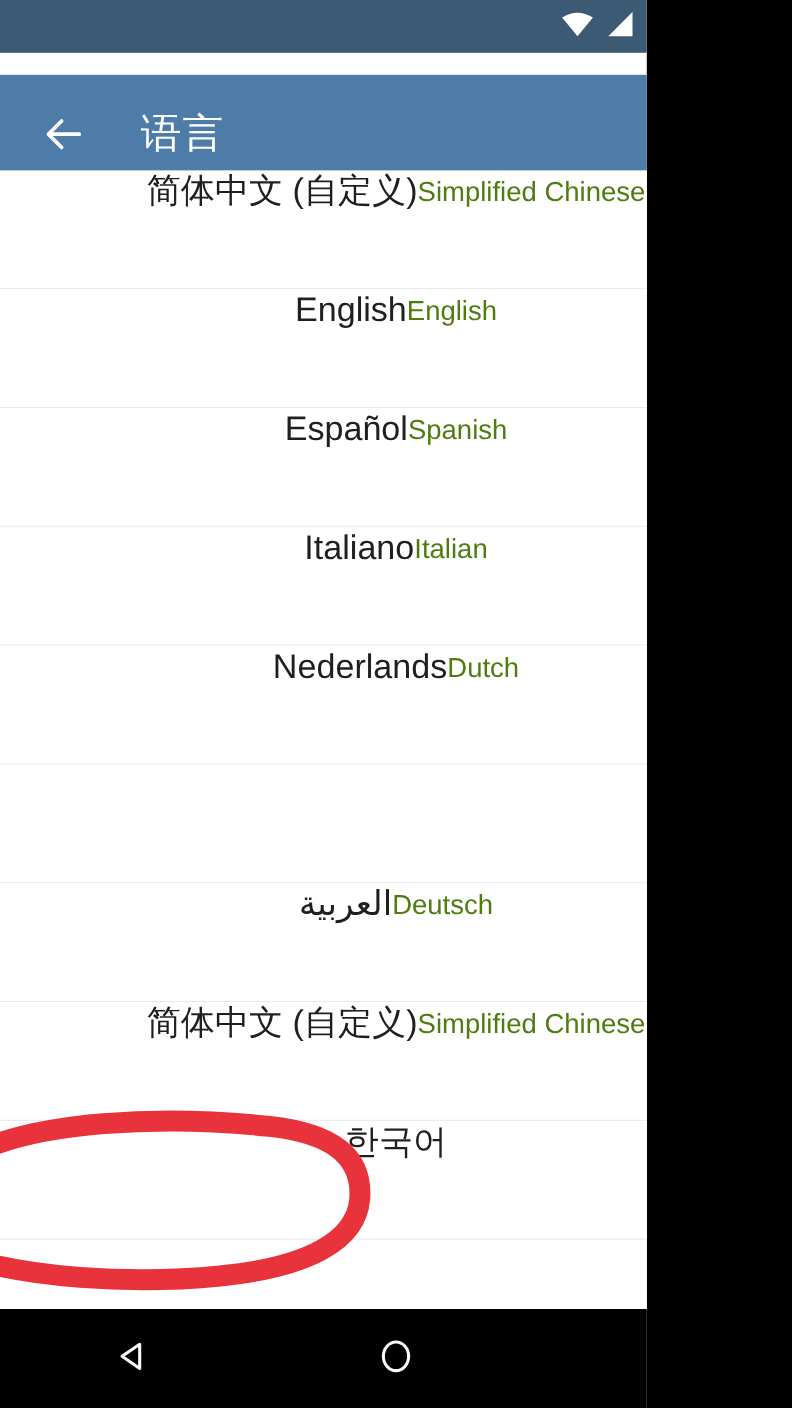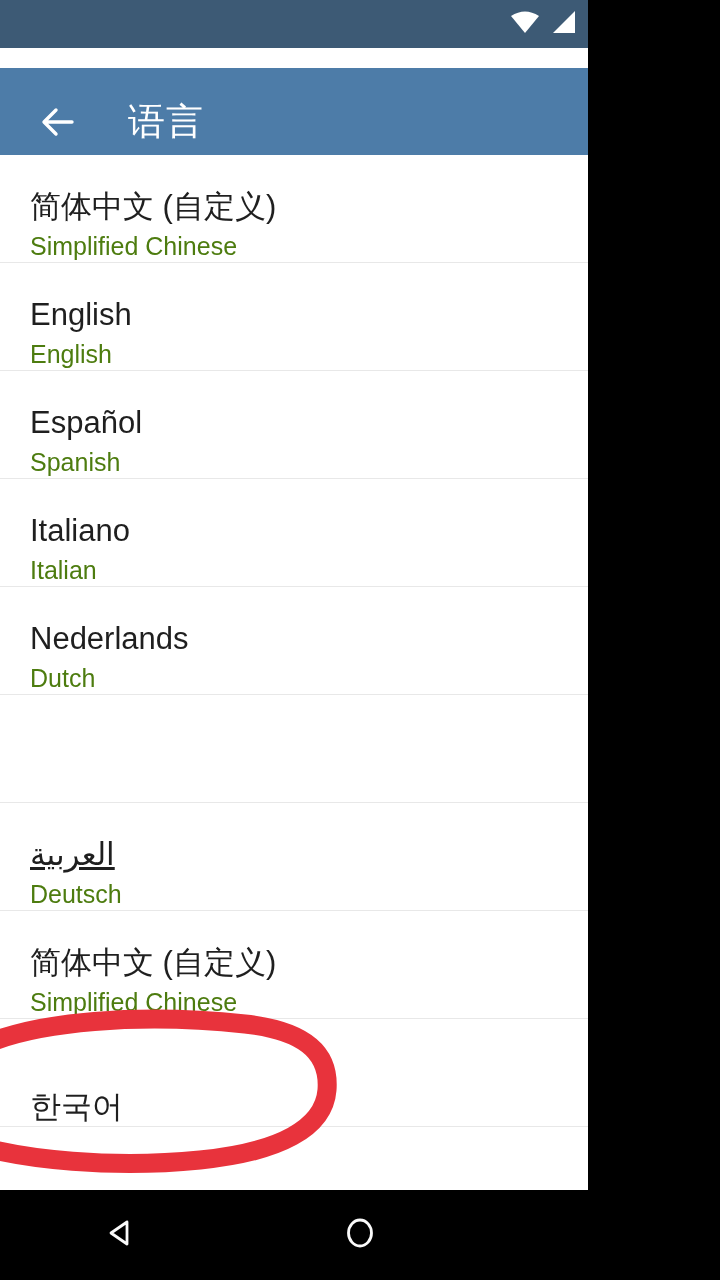--- a/index.html
+++ b/index.html
@@ -89,22 +89,22 @@
     height: 1035px;
     background: #ffffff;
     overflow: hidden;
   }
   .lang-row {
     position: relative;
     height: 108px;
     box-sizing: border-box;
     padding: 0 30px 0 30px;
     display: flex;
-    flex-direction: column;
-    justify-content: flex-end;
+    flex-direction: row;
+    justify-content: center;
     border-bottom: 1px solid #e8e8e8;
     background: #ffffff;
     cursor: pointer;
   }
   .lang-row:first-child { border-top: none; }
   .lang-native {
     color: #1f1f1f;
     font-size: 31px;
     line-height: 38px;
     font-weight: 400;
@@ -113,21 +113,20 @@
     color: #4d7c0f;
     font-size: 25px;
     line-height: 32px;
     margin-top: 4px;
     font-weight: 400;
   }
   .lang-row.rtl .lang-native {
     direction: rtl;
     text-align: left;
     unicode-bidi: embed;
-    text-decoration: underline;
   }
   .check-mark {
     position: absolute;
     right: 38px;
     top: 50%;
     transform: translateY(-50%);
     width: 44px; height: 44px;
     display: flex; align-items: center; justify-content: center;
   }
 

